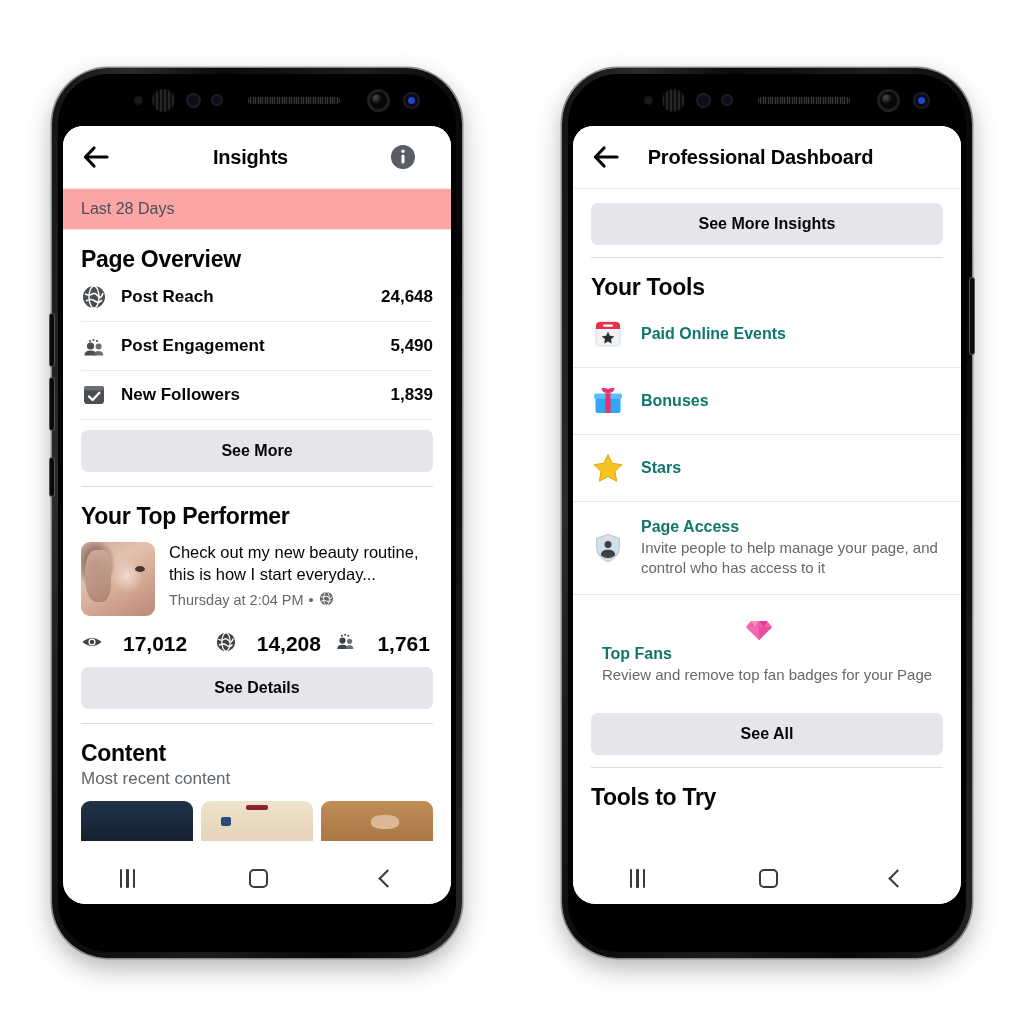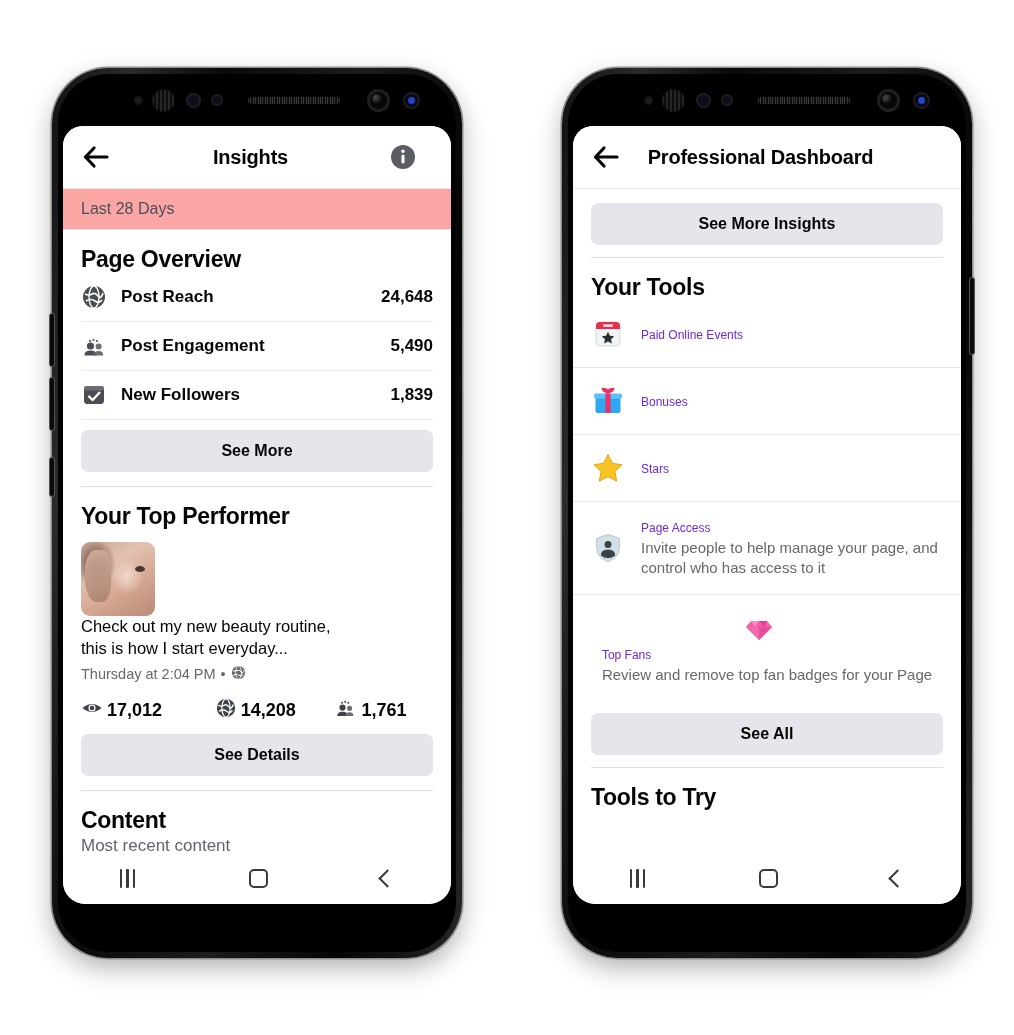--- a/index.html
+++ b/index.html
@@ -102,40 +102,40 @@
   .m-label { flex: 1; font-size: 17px; font-weight: bold; color: #050505; }
   .m-value { font-size: 17px; font-weight: bold; color: #050505; }
 
   .gray-btn {
     background: #e4e6eb; border-radius: 7px; text-align: center;
     padding: 12px 0; font-size: 16px; font-weight: bold; color: #050505;
     margin-top: 10px;
   }
   .divider { height: 1px; background: #dcdfe3; margin: 14px 0 0 0; }
 
-  .post { display: flex; margin-top: 12px; flex-direction: column; }
+  .post { display: flex; margin-top: 12px; }
   .post-thumb {
     width: 74px; height: 74px; border-radius: 9px; flex: 0 0 auto; margin-right: 14px;
     background:
       radial-gradient(ellipse 30% 34% at 62% 46%, #f0d8cd 0%, rgba(240,216,205,0) 72%),
       radial-gradient(ellipse 40% 50% at 20% 30%, #4b3228 0%, rgba(75,50,40,0) 68%),
       linear-gradient(150deg,#c9a392 0%,#e3c2b2 32%,#d8ab97 58%,#b98a77 100%);
     position: relative; overflow: hidden;
   }
   .post-thumb::before { content:''; position:absolute; left:4px; top:8px; width:26px; height:52px;
      background: linear-gradient(160deg,#d7b2a1,#a87f6d); border-radius:40% 30% 35% 45%; opacity:.9; }
   .post-thumb::after { content:''; position:absolute; right:10px; top:24px; width:10px; height:6px;
      background:#2e2119; border-radius:50%; opacity:.85; }
   .post-text { flex: 1; min-width: 0; }
   .post-line { font-size: 16.5px; color: #050505; line-height: 1.32; }
   .post-meta { font-size: 14.5px; color: #65686c; margin-top: 5px; display: flex; align-items: center; gap: 5px; }
 
   .stats-row { display: flex; align-items: center; margin-top: 14px; }
   .stat { display: flex; align-items: center; }
-  .stat .sv { font-size: 18px; font-weight: bold; color: #050505; margin-left: 4px; }
+  .stat .sv { font-size: 21px; font-weight: bold; color: #050505; margin-left: 20px; }
   .stat.s1 { width: 38%; }
   .stat.s2 { width: 34%; }
 
   .thumbs { display: flex; gap: 8px; margin-top: 12px; padding: 0 18px; }
   .thumb { flex: 1; height: 40px; border-radius: 9px 9px 0 0; }
   .t1 { background: linear-gradient(180deg,#21334a 0%,#16212f 100%); }
   .t2 { background: linear-gradient(180deg,#efe3cb 0%,#e3d4ba 100%); position: relative; }
   .t2::before { content:''; position:absolute; left:40%; top:4px; width:22px; height:5px; background:#8e2230; border-radius:2px; }
   .t2::after  { content:''; position:absolute; left:18%; top:16px; width:10px; height:9px; background:#2b4a7a; border-radius:2px; }
   .t3 { background: linear-gradient(180deg,#c08d57 0%,#a97844 100%); position: relative; }
@@ -143,21 +143,21 @@
 
   
   .tool-card {
     border-bottom: 1px solid #e4e6eb;
     display: flex; align-items: center; padding: 16px 18px;
     min-height: 60px;
   }
   .tool-card:last-child { border-bottom: none; flex-direction: column; }
   .tool-ico { width: 34px; height: 34px; flex: 0 0 auto; margin-right: 16px; }
   .tool-txt { flex: 1; min-width: 0; }
-  .tool-name { font-size: 12px; font-weight: normal; color: #6d28d9; }
+  .tool-name { font-size: 16px; font-weight: bold; color: #0f766e; }
   .tool-desc { font-size: 15px; color: #65686c; line-height: 1.33; margin-top: 2px; }
   .rule { height: 1px; background: #dcdfe3; margin: 12px 18px 0 18px; }
 
   
   .navbar {
     flex: 0 0 auto; height: 52px; background: #fff;
     display: flex; align-items: center; justify-content: space-around;
     border-radius: 0 0 22px 22px;
   }
   .nav-recents { display:flex; gap:4px; }

